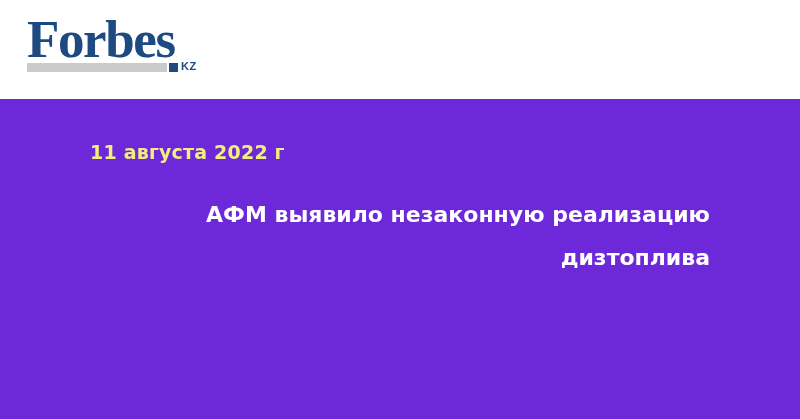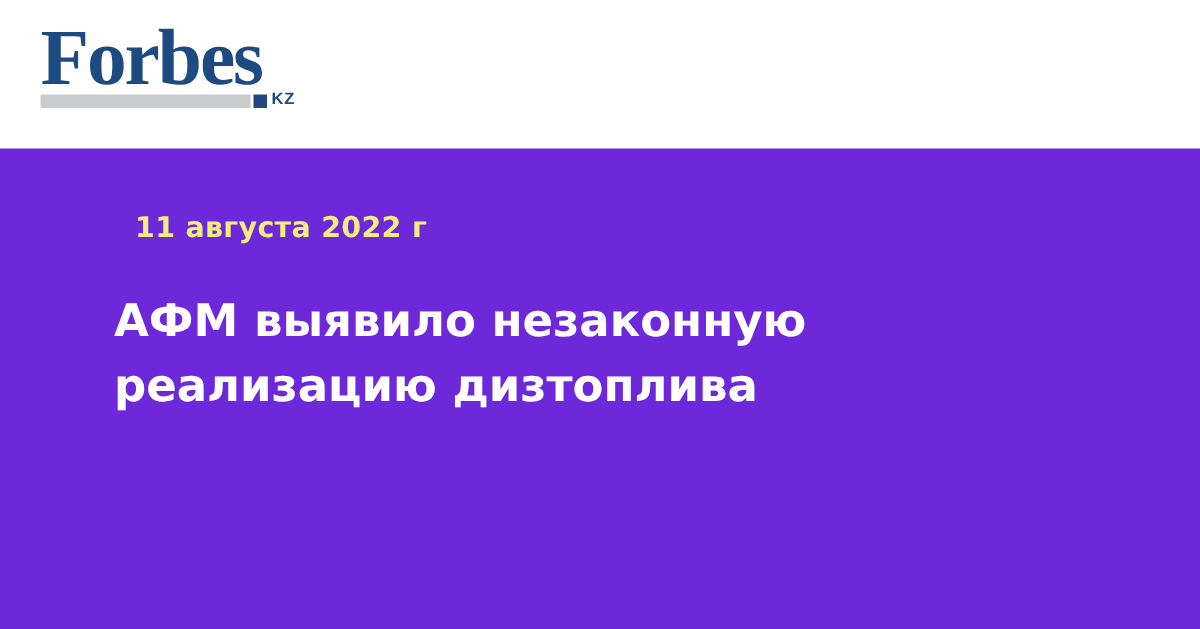--- a/index.html
+++ b/index.html
@@ -15,20 +15,21 @@
     font-family: "Liberation Sans", sans-serif;
     -webkit-font-smoothing: antialiased;
   }
 
   .card {
     position: relative;
     width: 800px;
     height: 419px;
     overflow: hidden;
     background: #ffffff;
+    text-align: right;
   }
 
   
   .header-band {
     position: absolute;
     left: 0;
     top: 0;
     width: 800px;
     height: 87px;
     background: #ffffff;
@@ -108,27 +109,27 @@
     font-weight: bold;
     font-size: 19px;
     line-height: 22px;
     letter-spacing: 0.2px;
     color: #f2ee7e;
     white-space: nowrap;
   }
 
   .hero-title {
     position: absolute;
-    left: 76px;
+    left: 90px;
     top: 94px;
     width: 620px;
     margin: 0;
     font-family: "DejaVu Sans", sans-serif;
     font-weight: bold;
-    font-size: 30px;
+    font-size: 22px;
     line-height: 43px;
     letter-spacing: 0px;
     color: #ffffff;
   }
 </style>
 </head>
 <body>
 
 <div class="card">
 

